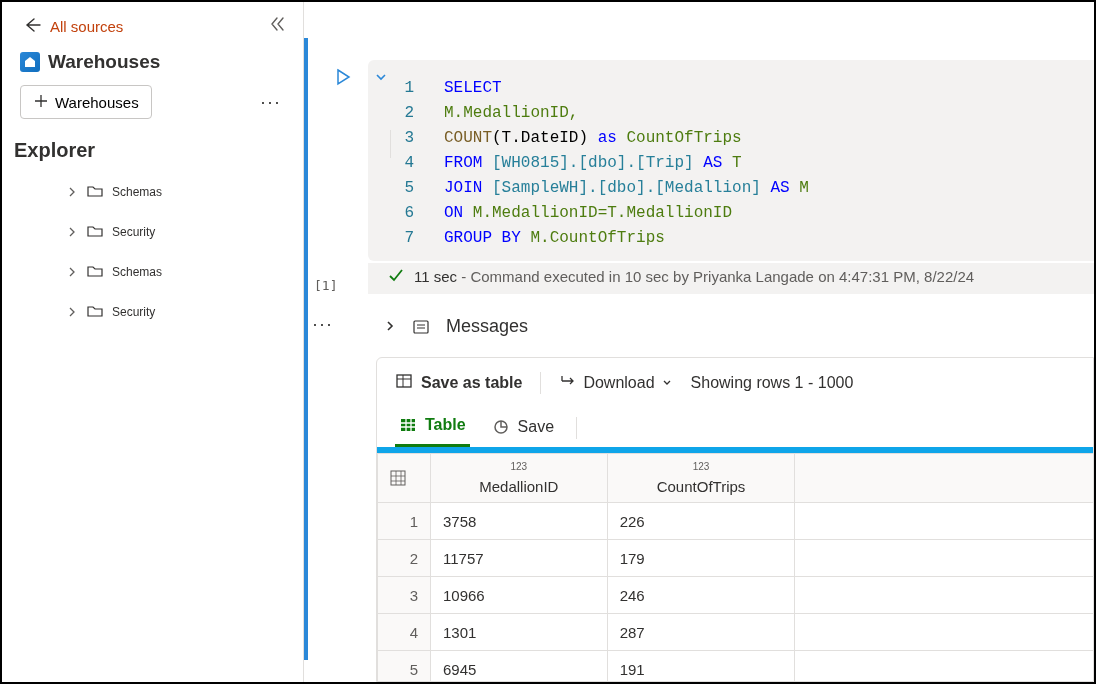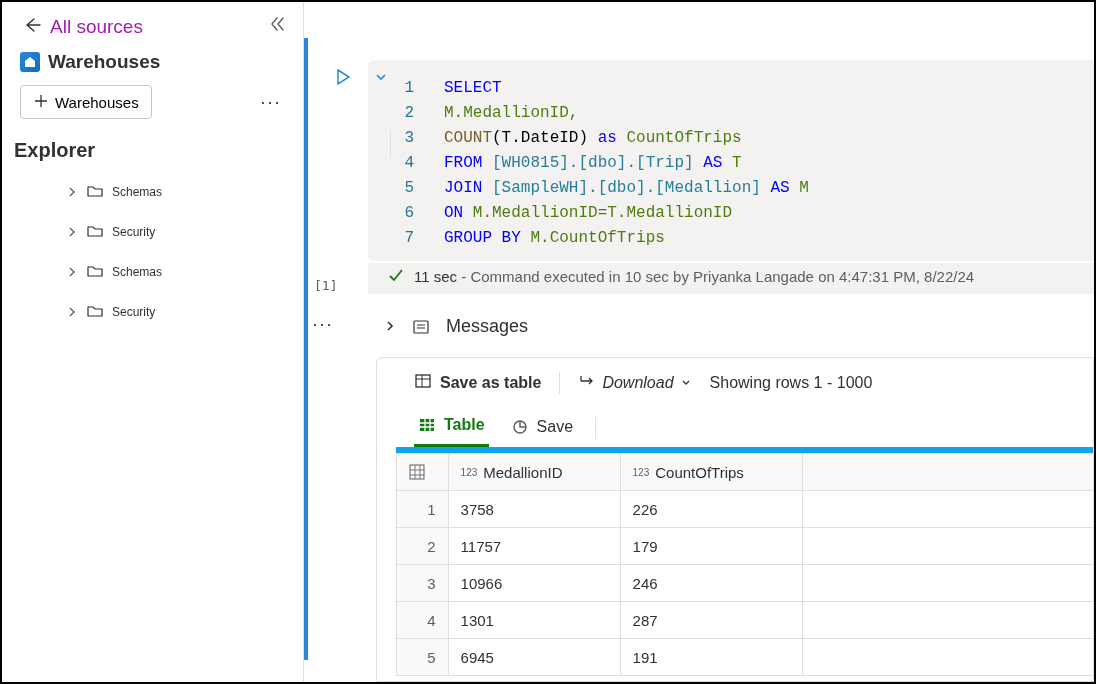--- a/index.html
+++ b/index.html
@@ -4,21 +4,21 @@
   <style>
     * { box-sizing: border-box; margin: 0; padding: 0; }
     html, body { width: 1096px; height: 684px; font-family: "Segoe UI", Tahoma, sans-serif; font-size: 14px; color: #323130; overflow: hidden; }
     body { display: flex; border: 2px solid #000; }
     
     
     .sidebar { width: 302px; min-width: 302px; border-right: 1px solid #e1dfdd; display: flex; flex-direction: column; position: relative; }
     .sb-header { display: flex; align-items: center; justify-content: space-between; padding: 12px 16px 6px 20px; }
     .sb-back { display: flex; align-items: center; gap: 8px; }
     .sb-back .arrow { color: #323130; }
-    .sb-back span:last-child { font-size: 19px; color: #a21caf; }
+    .sb-back span:last-child { font-size: 15px; color: #c2410c; }
     .sb-collapse { color: #605e5c; font-size: 17px; letter-spacing: -4px; }
     .sb-title-row { display: flex; align-items: center; gap: 8px; padding: 6px 16px 12px 18px; }
     .wh-icon { width: 20px; height: 20px; background: linear-gradient(135deg, #2b88d8, #106ebe); border-radius: 3px; display:flex; align-items:center; justify-content:center; color:#fff; font-size:10px;}
     .sb-title { font-weight: 600; font-size: 19px; }
     .sb-add-row { display: flex; align-items: center; padding: 0 16px 16px 18px; justify-content: space-between; }
     .sb-add { border: 1px solid #c8c6c4; background: #fff; border-radius: 4px; height: 34px; padding: 0 12px; display: flex; align-items: center; gap: 6px; cursor: pointer; font-size: 15px; }
     .sb-more { font-size: 18px; letter-spacing: 1px; padding: 4px 6px; cursor: pointer; }
     .sb-explorer { padding: 4px 16px 8px 12px; font-weight: 600; font-size: 20px; }
     .tree { padding: 2px 10px 0 22px; }
     .tree-node { display: flex; align-items: center; height: 40px; gap: 8px; cursor: pointer; font-size: 16px; }
@@ -55,38 +55,38 @@
     .check { color: #107c10; }
     .status-row b { font-weight:400; color:#323130;}
 
     
     .messages-row { display:flex; align-items:center; gap:16px; padding: 22px 0 20px 16px; }
     .messages-row .chev-r { font-size:14px; color:#605e5c; }
     .msg-icon { width:18px; height:18px; }
     .messages-row .label { font-size:18px; }
 
     
-    .results { border:1px solid #e1dfdd; border-radius: 6px 0 0 0; margin-left: 8px; display:flex; flex-direction:column; overflow:hidden; flex:1;padding-left:19px;}
+    .results { border:1px solid #e1dfdd; border-radius: 6px 0 0 0; margin-left: 8px; display:flex; flex-direction:column; overflow:hidden; flex:1;}
     .res-toolbar { display:flex; align-items:center; gap:18px; padding: 14px 18px; font-size:16px;}
     .res-toolbar .save { display:flex; align-items:center; gap:8px; font-weight:600; font-size:16px; cursor:pointer;}
-    .res-toolbar .dl { display:flex; align-items:center; gap:6px; cursor:pointer;font-style:italic; }
+    .res-toolbar .dl { display:flex; align-items:center; gap:6px; cursor:pointer; }
     .res-toolbar .sep { width:1px; height:22px; background:#e1dfdd; }
     .res-toolbar .rows { color:#323130; }
     
     .tabs { display:flex; gap:18px; padding: 0 18px; border-bottom:6px solid #0ea5e9; }
     .tab { display:flex; align-items:center; gap:8px; padding:8px 4px 10px 4px; cursor:pointer; font-size:16px;}
     .tab.active { border-bottom:3px solid #107c10; font-weight:600; color:#107c10;}
     .tab.active svg { fill:#107c10 !important;}
     .tab-sep { width:1px; background:#e1dfdd; height:22px; align-self:center;}
 
     table.results-table { border-collapse: collapse; width: auto; }
     table.results-table th, table.results-table td { border:1px solid #e1dfdd; padding: 7px 12px; text-align:left; font-size:15px; height:37px;}
     table.results-table th { background:#faf9f8; font-weight:400; color:#323130;}
     table.results-table td.rn, table.results-table th.rn { width:48px; text-align:right; background:#faf9f8; color:#605e5c;}
-    .th-inner { display:flex; align-items:center; gap:6px;}
+    .th-inner { display:flex; align-items:center; gap:6px;flex-direction:column;}
     .th-num { font-size:10px; color:#605e5c;}
 
     .grid-corner svg { display:block;}
 
   </style>
 </head>
 <body>
 
 <div class="sidebar">
   <div class="sb-header">

